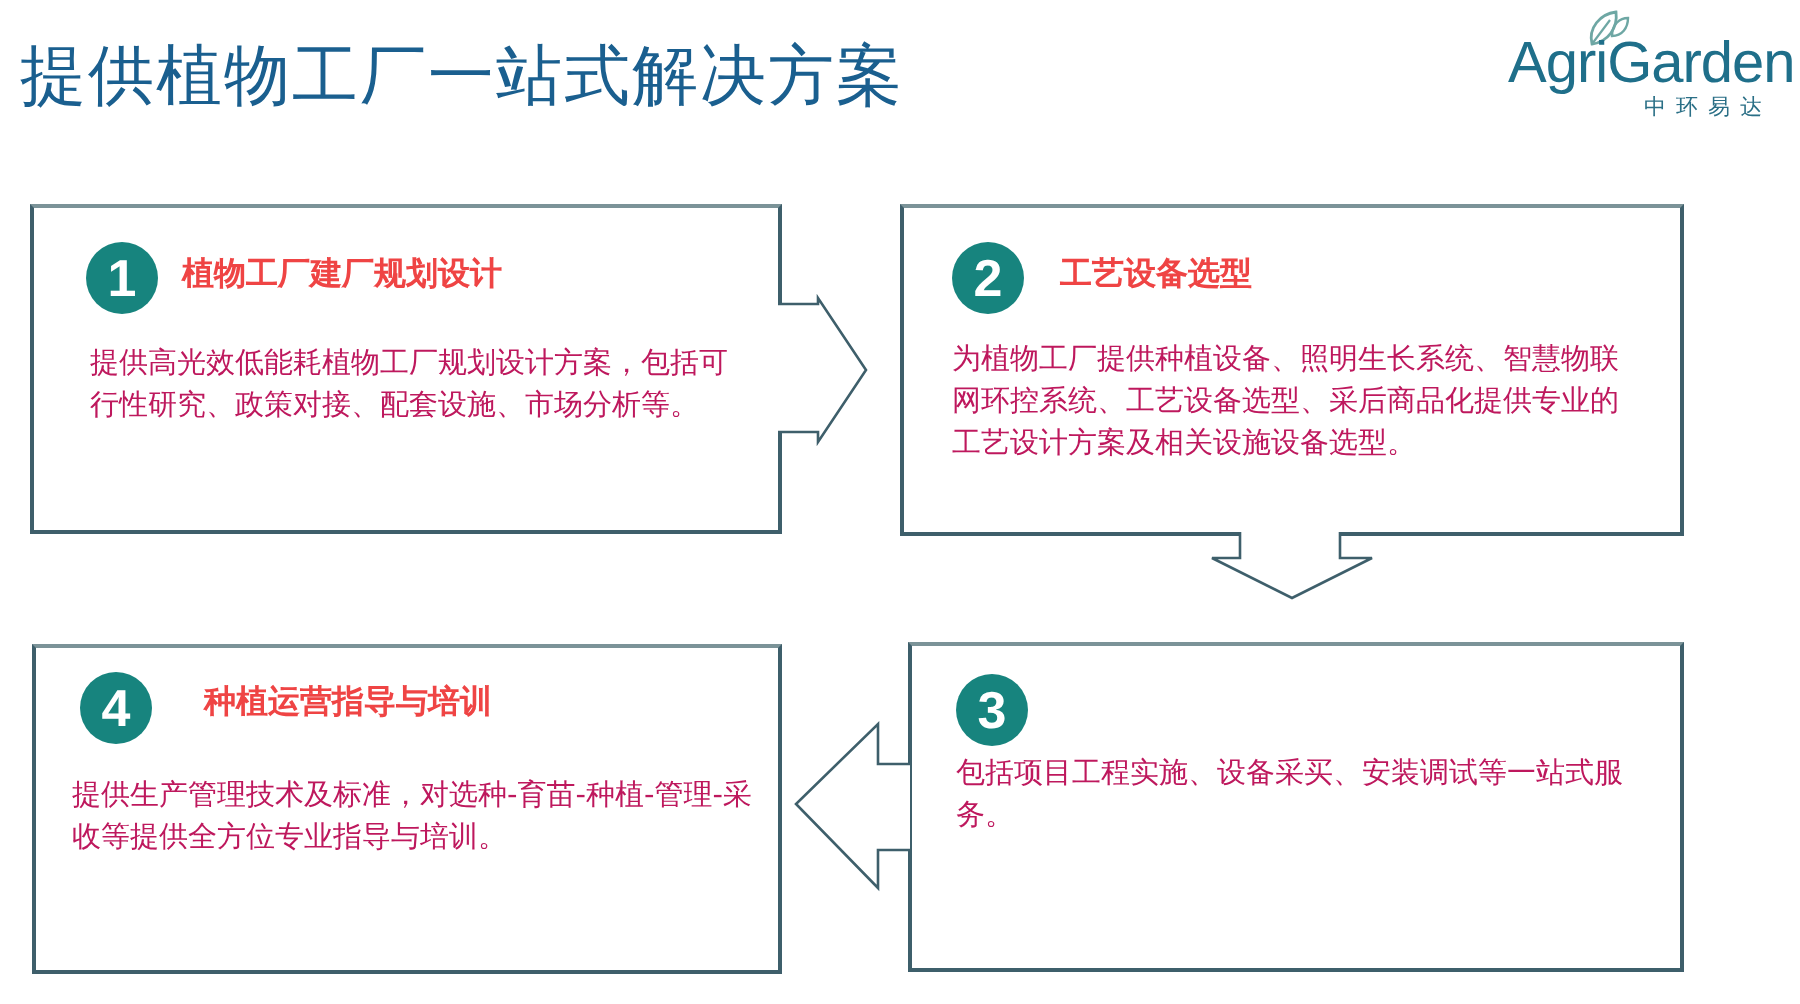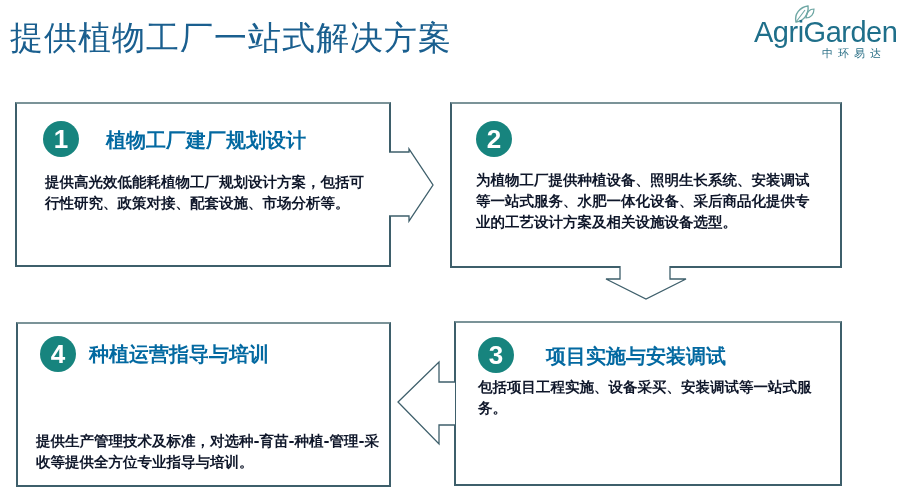--- a/index.html
+++ b/index.html
@@ -29,26 +29,25 @@
     border: 2px solid #3e5f6b; border-top-color: #7b9398;
     box-sizing: border-box;
   }
   .badge {
     position: absolute; width: 36px; height: 36px; border-radius: 50%;
     background: #17847e; color: #ffffff; font-weight: bold; font-size: 26px;
     display: flex; align-items: center; justify-content: center;
     font-family: "Liberation Sans", sans-serif;
   }
   .card-title {
-    position: absolute; font-size: 20px; font-weight: bold; color: #0369a1;
+    position: absolute; font-size: 16px; font-weight: bold; color: #ef4444;
     white-space: nowrap;
-    margin-left: 15px;
   }
   .card-body {
-    position: absolute; font-size: 14.5px; line-height: 21px; color: #0f172a; font-weight: bold;
+    position: absolute; font-size: 14.5px; line-height: 21px; color: #be185d;
   }
   svg.arrow { position: absolute; overflow: visible; }
 </style>
 </head>
 <body>
 
 <div class="page-title">提供植物工厂一站式解决方案</div>
 
 <div class="logo">
   <svg class="logo-leaf" width="24" height="20" viewBox="0 0 24 20">
@@ -65,34 +64,34 @@
   <div class="card-title" style="left:74px; top:23px;">植物工厂建厂规划设计</div>
   <div class="card-body" style="left:28px; top:68px; width:330px;">提供高光效低能耗植物工厂规划设计方案，包括可行性研究、政策对接、配套设施、市场分析等。</div>
 </div>
 
 <svg class="arrow" style="left:389px; top:140px;" width="50" height="90" viewBox="0 0 50 90">
   <path d="M0 12 L20 12 L20 9 L44 45 L20 81 L20 76 L0 76" fill="#ffffff" stroke="#3e5f6b" stroke-width="1.3"></path>
 </svg>
 
 <div class="card" style="left:450px; top:102px; width:392px; height:166px;">
   <div class="badge" style="left:24px; top:17px;">2</div>
-  <div class="card-body" style="left:24px; top:66px; width:345px;">为植物工厂提供种植设备、照明生长系统、安装调试等一站式服务、水肥一体化设备、采后商品化提供专业的工艺设计方案及相关设施设备选型。</div>
+  <div class="card-title" style="left:78px; top:23px;">工艺设备选型</div>
+  <div class="card-body" style="left:24px; top:66px; width:345px;">为植物工厂提供种植设备、照明生长系统、智慧物联网环控系统、工艺设备选型、采后商品化提供专业的工艺设计方案及相关设施设备选型。</div>
 </div>
 
 <svg class="arrow" style="left:598px; top:266px;" width="100" height="40" viewBox="0 0 100 40">
   <path d="M22 0 L22 13 L8 13 L48 33 L88 13 L72 13 L72 0" fill="#ffffff" stroke="#3e5f6b" stroke-width="1.3"></path>
 </svg>
 
 <div class="card" style="left:454px; top:321px; width:388px; height:165px;">
   <div class="badge" style="left:22px; top:14px;">3</div>
-  <div class="card-title" style="left:75px; top:20px;">项目实施与安装调试</div>
   <div class="card-body" style="left:22px; top:54px; width:345px;">包括项目工程实施、设备采买、安装调试等一站式服务。</div>
 </div>
 
 <svg class="arrow" style="left:395px; top:360px;" width="62" height="90" viewBox="0 0 62 90">
   <path d="M60 22 L44 22 L44 2 L3 42 L44 84 L44 65 L60 65" fill="#ffffff" stroke="#3e5f6b" stroke-width="1.3"></path>
 </svg>
 
 <div class="card" style="left:16px; top:322px; width:375px; height:165px;">
   <div class="badge" style="left:22px; top:12px;">4</div>
-  <div class="card-title" style="left:56px; top:17px;text-align:center;">种植运营指导与培训</div>
-  <div class="card-body" style="left:18px; top:64px; width:345px;margin-top:43px;">提供生产管理技术及标准，对选种-育苗-种植-管理-采收等提供全方位专业指导与培训。</div>
+  <div class="card-title" style="left:84px; top:17px;text-align:center;">种植运营指导与培训</div>
+  <div class="card-body" style="left:18px; top:64px; width:345px;">提供生产管理技术及标准，对选种-育苗-种植-管理-采收等提供全方位专业指导与培训。</div>
 </div>
 
 </body></html>

